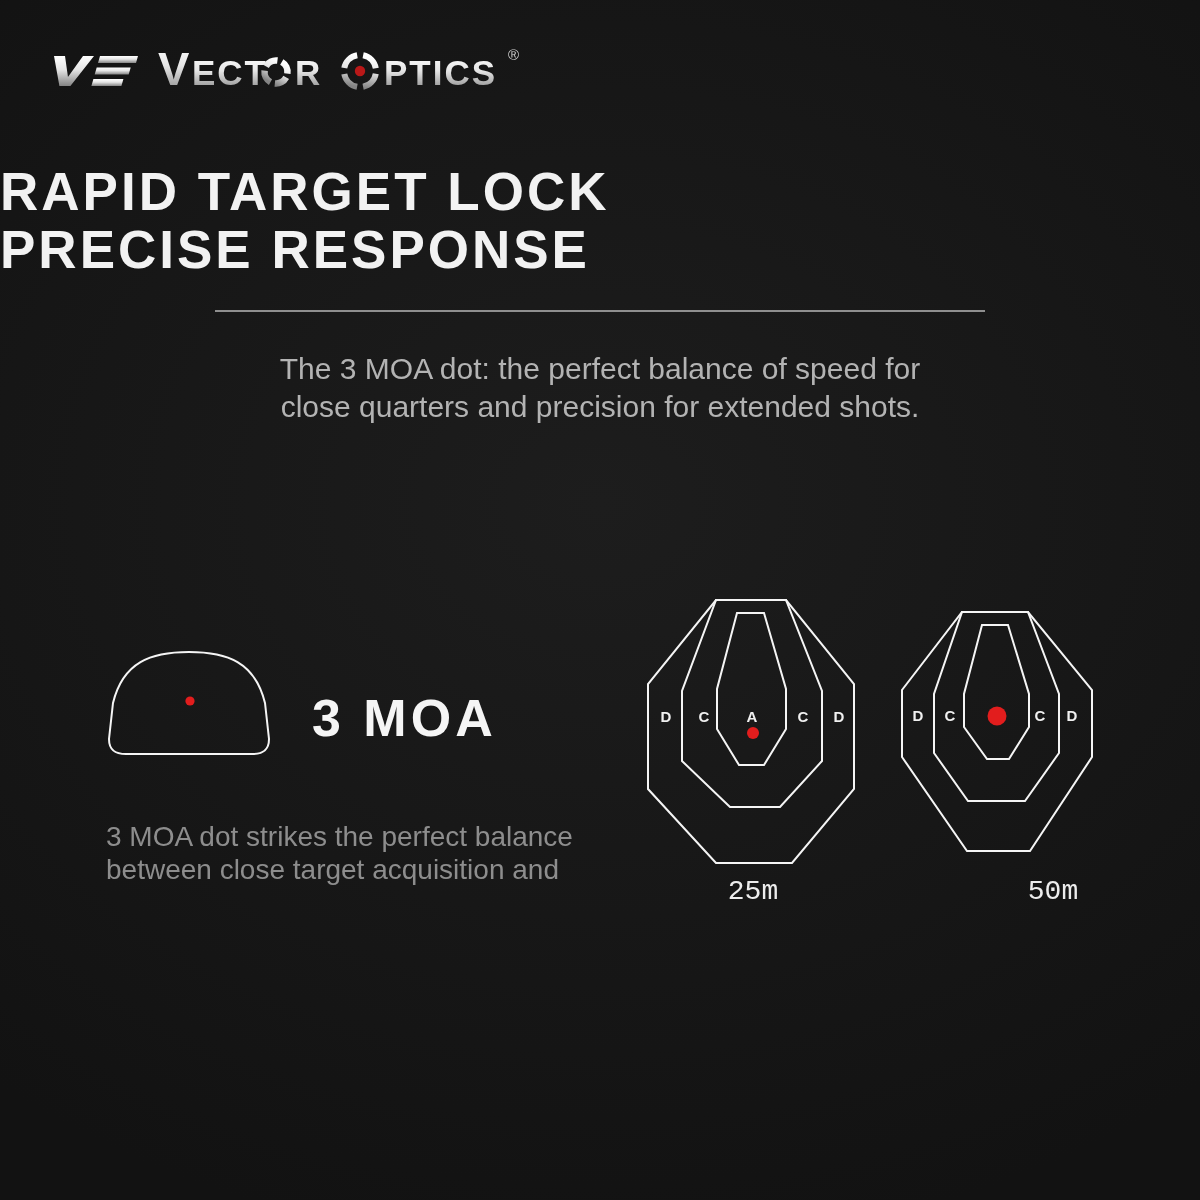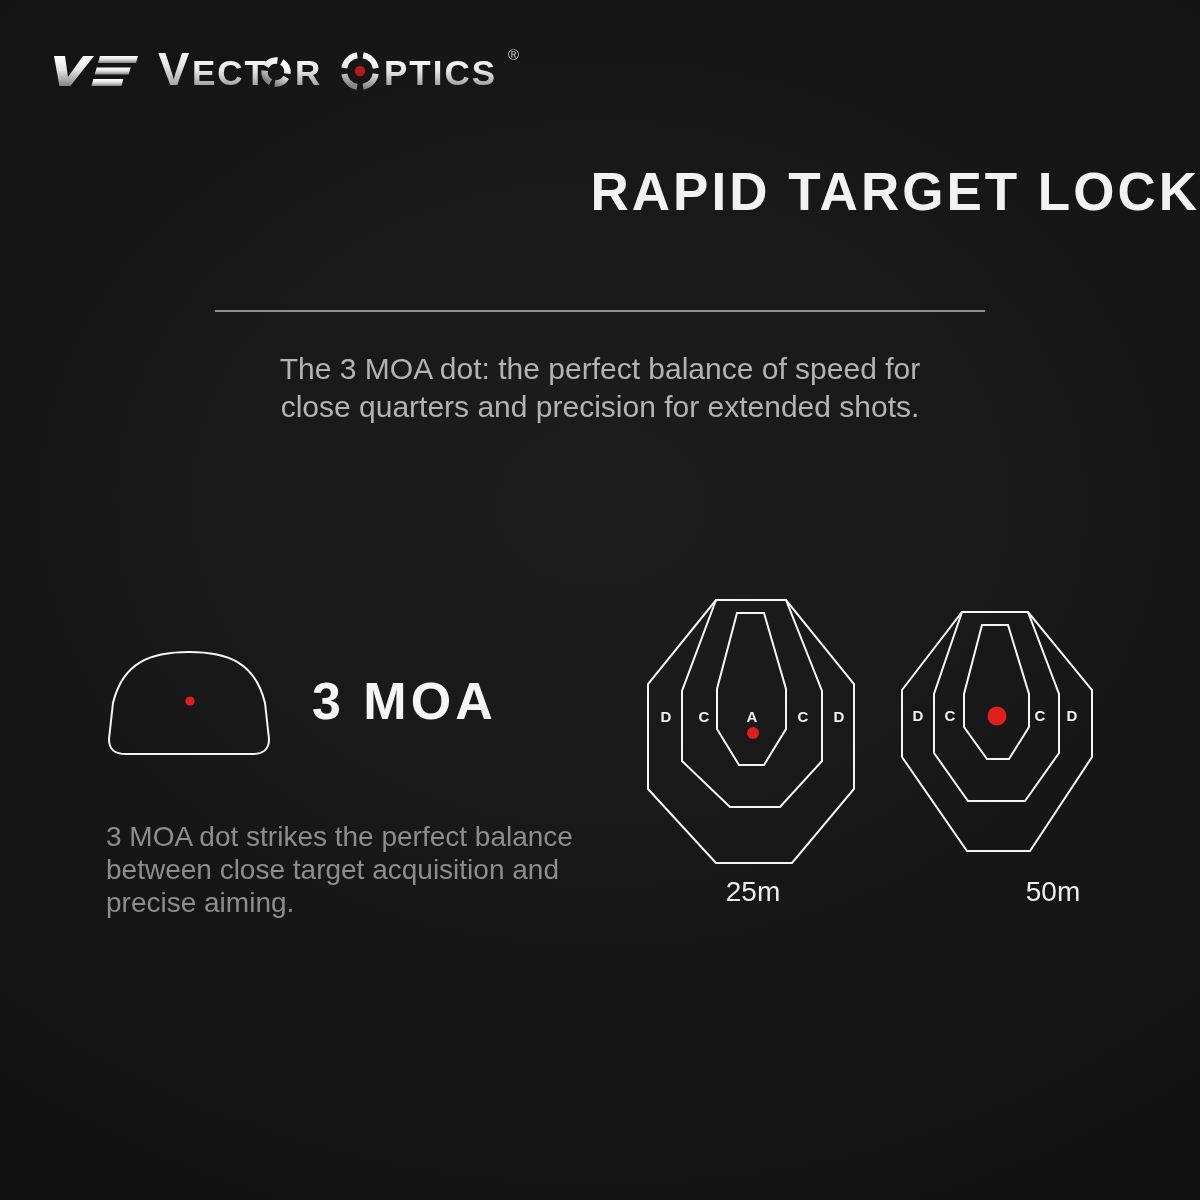--- a/index.html
+++ b/index.html
@@ -5,43 +5,43 @@
   * { margin:0; padding:0; box-sizing:border-box; }
   html,body { background:#000; }
   .canvas {
     position:relative; width:1200px; height:1200px; overflow:hidden;
     background: radial-gradient(ellipse 950px 750px at 50% 42%, #1d1d1d 0%, #171717 55%, #121212 100%);
     font-family:"Liberation Sans", sans-serif;
     color:#f2f2f2;
   }
   .logo { position:absolute; left:18px; top:18px; width:520px; height:80px; }
   .headline {
-    position:absolute; top:163px; left:0; width:1200px; text-align:right;
+    position:absolute; top:163px; left:0; width:1200px; text-align:left;
     font-size:53px; font-weight:bold; letter-spacing:3px; line-height:58px; color:#f2f2f2;
   }
   .divider { position:absolute; top:310px; left:215px; width:770px; height:2px; background:#8f8f8f; }
   .intro {
     position:absolute; top:350px; left:0; width:1200px; text-align:center;
     font-size:30px; line-height:38px; color:#b3b3b3;
   }
   .sight { position:absolute; left:103px; top:645px; }
   .moa-title {
-    position:absolute; left:312px; top:671px;
+    position:absolute; left:312px; top:688px;
     font-size:52px; font-weight:bold; letter-spacing:4px; color:#f5f5f5;
   }
   .feature-desc {
     position:absolute; left:106px; top:820px;
     font-size:28px; line-height:33px; color:#8d8d8d;
   }
   .target { position:absolute; }
   .target-25 { left:645px; top:594px; }
   .target-50 { left:900px; top:609px; }
   .target-label {
     position:absolute; top:876px; transform:translateX(-50%);
-    font-size:28px; color:#ededed;
+    font-size:28px; color:#ededed;font-family:Liberation Mono, monospace;
   }
   .label-25 { left:753px; }
   .label-50 { left:1053px; }
   svg text.zone { font-family:"Liberation Sans", sans-serif; font-size:15px; font-weight:bold; fill:#f0f0f0; text-anchor:middle; }
   svg .outline { fill:none; stroke:#f5f5f5; stroke-width:2; stroke-linejoin:miter; }
   svg text.wordmark { font-family:"Liberation Sans", sans-serif; font-weight:bold; }
 </style>
 </head>
 <body>
 
@@ -82,40 +82,40 @@
       <line x1="351" y1="53" x2="366" y2="53" stroke="url(#silver)" stroke-width="5"></line>
       <circle cx="342" cy="53" r="5.2" fill="#b91818"></circle>
     </g>
 
     <text class="wordmark" x="366" y="67" font-size="35" fill="url(#silver)" letter-spacing="2">PTICS</text>
     <text x="490" y="42" font-size="15" fill="#cfcfcf">®</text>
   </svg>
 
   <div class="headline">
     <div>RAPID TARGET LOCK</div>
+    <div>PRECISE RESPONSE</div>
   </div>
 
   <div class="divider"></div>
 
   <div class="intro">
     <div>The 3 MOA dot: the perfect balance of speed for</div>
     <div>close quarters and precision for extended shots.</div>
   </div>
 
   <svg class="sight" width="172" height="114" viewBox="0 0 172 114" aria-hidden="true">
     <path class="outline" stroke-width="2.6" d="M 10,58 C 20,17 48,7 86,7 C 124,7 152,17 162,58 L 166,94 C 166,106 159,109 149,109 L 23,109 C 13,109 6,106 6,94 Z"></path>
     <circle cx="87" cy="56" r="4.6" fill="#e21d1d"></circle>
   </svg>
 
   <div class="moa-title">3 MOA</div>
 
   <div class="feature-desc">
     <div>3 MOA dot strikes the perfect balance</div>
     <div>between close target acquisition and</div>
-    <div>precise aiming.</div>
   </div>
 
   <svg class="target target-25" width="216" height="276" viewBox="0 0 216 276" aria-hidden="true">
     <polygon class="outline" points="71,6 141,6 209,90 209,195 147,269 71,269 3,195 3,90"></polygon>
     <polygon class="outline" points="71,6 141,6 177,97 177,167 135,213 85,213 37,167 37,97"></polygon>
     <polygon class="outline" points="92,19 119,19 141,95 141,135 119,171 94,171 72,135 72,95"></polygon>
     <text class="zone" x="21" y="128">D</text>
     <text class="zone" x="59" y="128">C</text>
     <text class="zone" x="107" y="128">A</text>
     <text class="zone" x="158" y="128">C</text>

